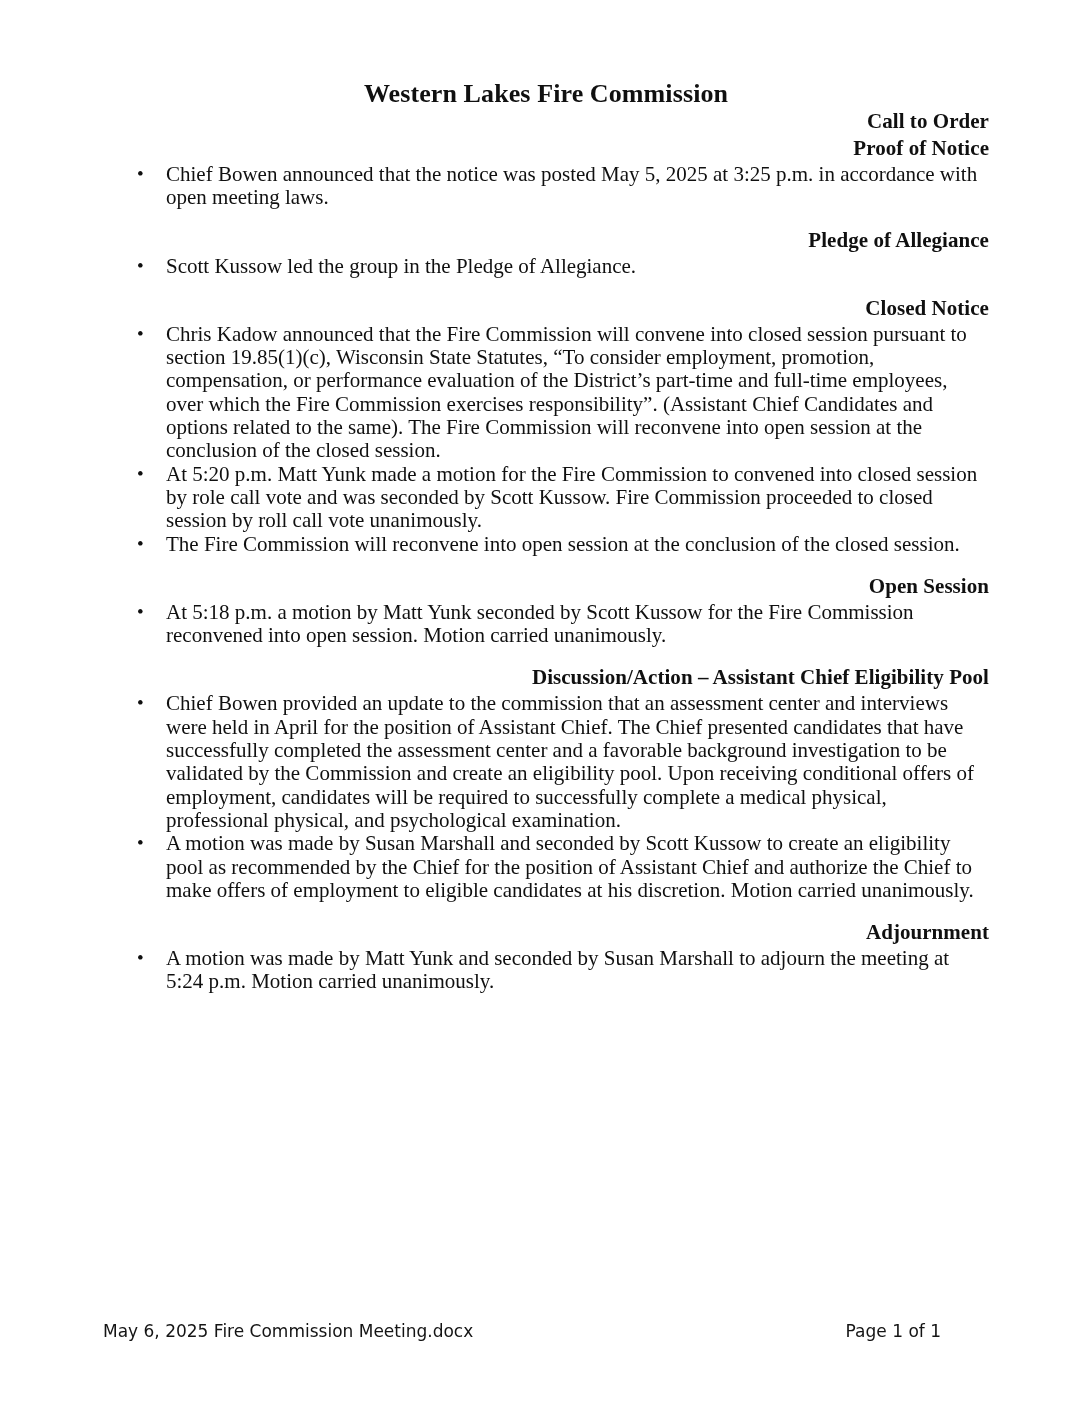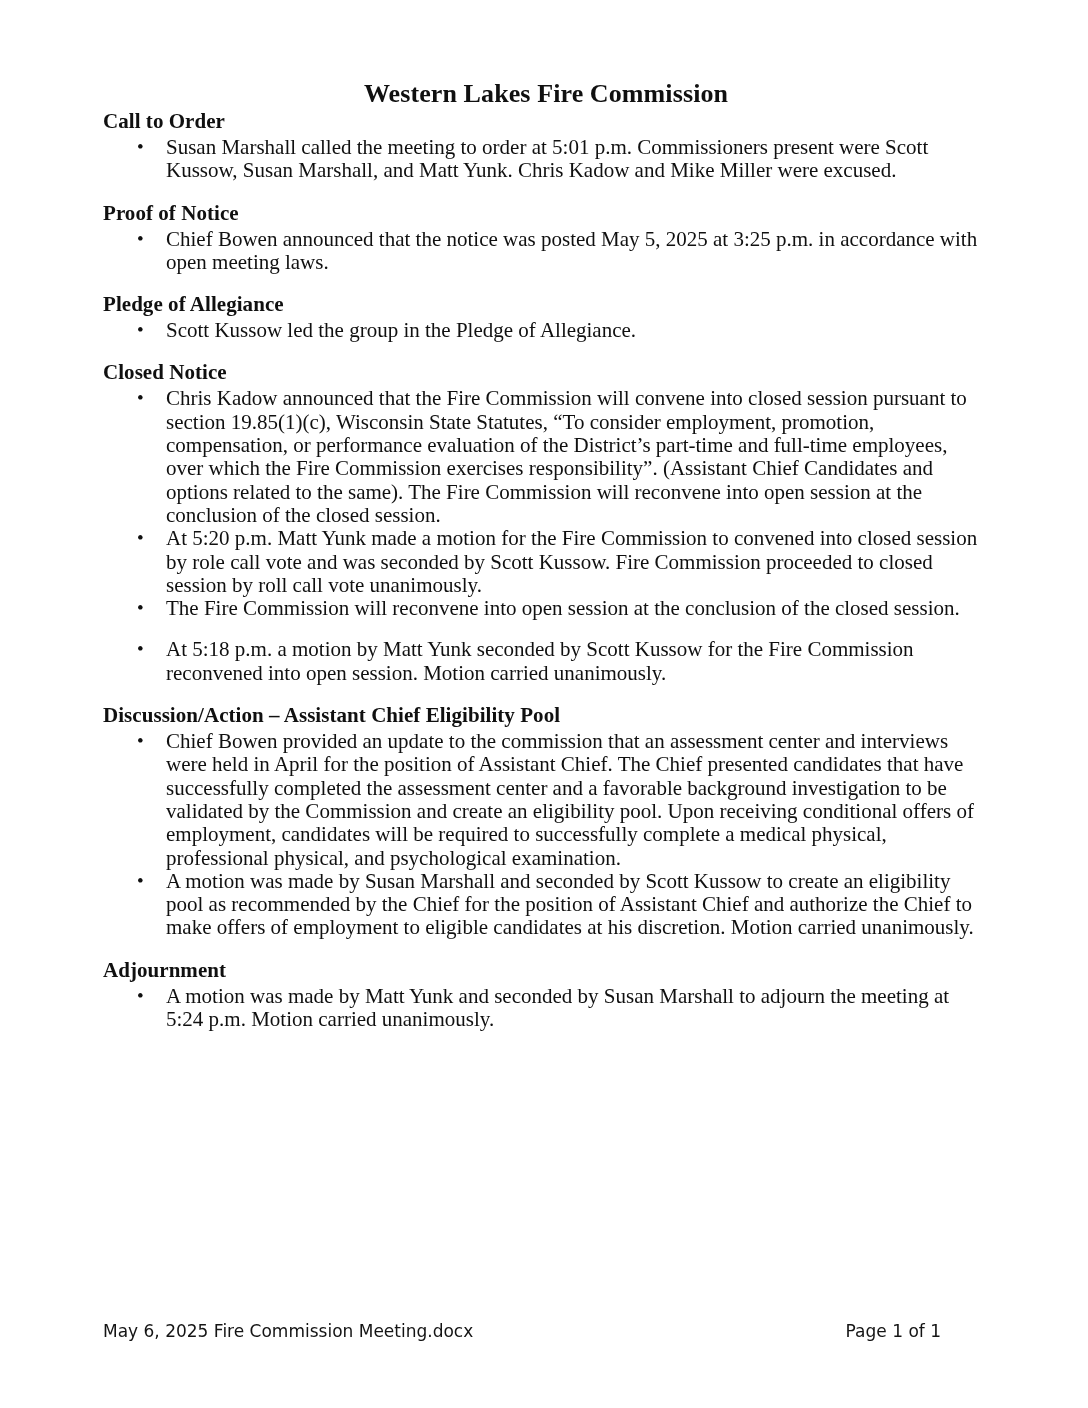--- a/index.html
+++ b/index.html
@@ -40,20 +40,21 @@
   }
   .section {
     margin: 0;
   }
   .section-heading {
     font-weight: bold;
     font-size: 21px;
     line-height: 25px;
     margin: 0 0 2px 0;
     letter-spacing: 0.05px;
+    text-align: right;
   }
   .bullets {
     list-style: none;
     margin: 0 0 18px 0;
     padding: 0;
   }
   .bullet-item {
     position: relative;
     padding-left: 63px;
     font-size: 21px;
@@ -91,23 +92,20 @@
 <body>
 
 <div class="page">
 
   <div class="content">
     <div class="doc-title">Western Lakes Fire Commission</div>
 
     <div id="sections-root">
         <div class="section">
           <div class="section-heading">Call to Order</div>
-          <ul class="bullets">
-            <li class="bullet-item">Susan Marshall called the meeting to order at 5:01 p.m. Commissioners present were Scott Kussow, Susan Marshall, and Matt Yunk. Chris Kadow and Mike Miller were excused.</li>
-          </ul>
         </div>
         <div class="section">
           <div class="section-heading">Proof of Notice</div>
           <ul class="bullets">
             <li class="bullet-item">Chief Bowen announced that the notice was posted May 5, 2025 at 3:25 p.m. in accordance with open meeting laws.</li>
           </ul>
         </div>
         <div class="section">
           <div class="section-heading">Pledge of Allegiance</div>
           <ul class="bullets">
@@ -116,20 +114,21 @@
         </div>
         <div class="section">
           <div class="section-heading">Closed Notice</div>
           <ul class="bullets">
             <li class="bullet-item">Chris Kadow announced that the Fire Commission will convene into closed session pursuant to section 19.85(1)(c), Wisconsin State Statutes, “To consider employment, promotion, compensation, or performance evaluation of the District’s part-time and full-time employees, over which the Fire Commission exercises responsibility”. (Assistant Chief Candidates and options related to the same). The Fire Commission will reconvene into open session at the conclusion of the closed session.</li>
             <li class="bullet-item">At 5:20 p.m. Matt Yunk made a motion for the Fire Commission to convened into closed session by role call vote and was seconded by Scott Kussow. Fire Commission proceeded to closed session by roll call vote unanimously.</li>
             <li class="bullet-item">The Fire Commission will reconvene into open session at the conclusion of the closed session.</li>
           </ul>
         </div>
         <div class="section">
+          <div class="section-heading">Open Session</div>
           <ul class="bullets">
             <li class="bullet-item">At 5:18 p.m. a motion by Matt Yunk seconded by Scott Kussow for the Fire Commission reconvened into open session. Motion carried unanimously.</li>
           </ul>
         </div>
         <div class="section">
           <div class="section-heading">Discussion/Action – Assistant Chief Eligibility Pool</div>
           <ul class="bullets">
             <li class="bullet-item">Chief Bowen provided an update to the commission that an assessment center and interviews were held in April for the position of Assistant Chief. The Chief presented candidates that have successfully completed the assessment center and a favorable background investigation to be validated by the Commission and create an eligibility pool. Upon receiving conditional offers of employment, candidates will be required to successfully complete a medical physical, professional physical, and psychological examination.</li>
             <li class="bullet-item">A motion was made by Susan Marshall and seconded by Scott Kussow to create an eligibility pool as recommended by the Chief for the position of Assistant Chief and authorize the Chief to make offers of employment to eligible candidates at his discretion. Motion carried unanimously.</li>
           </ul>

